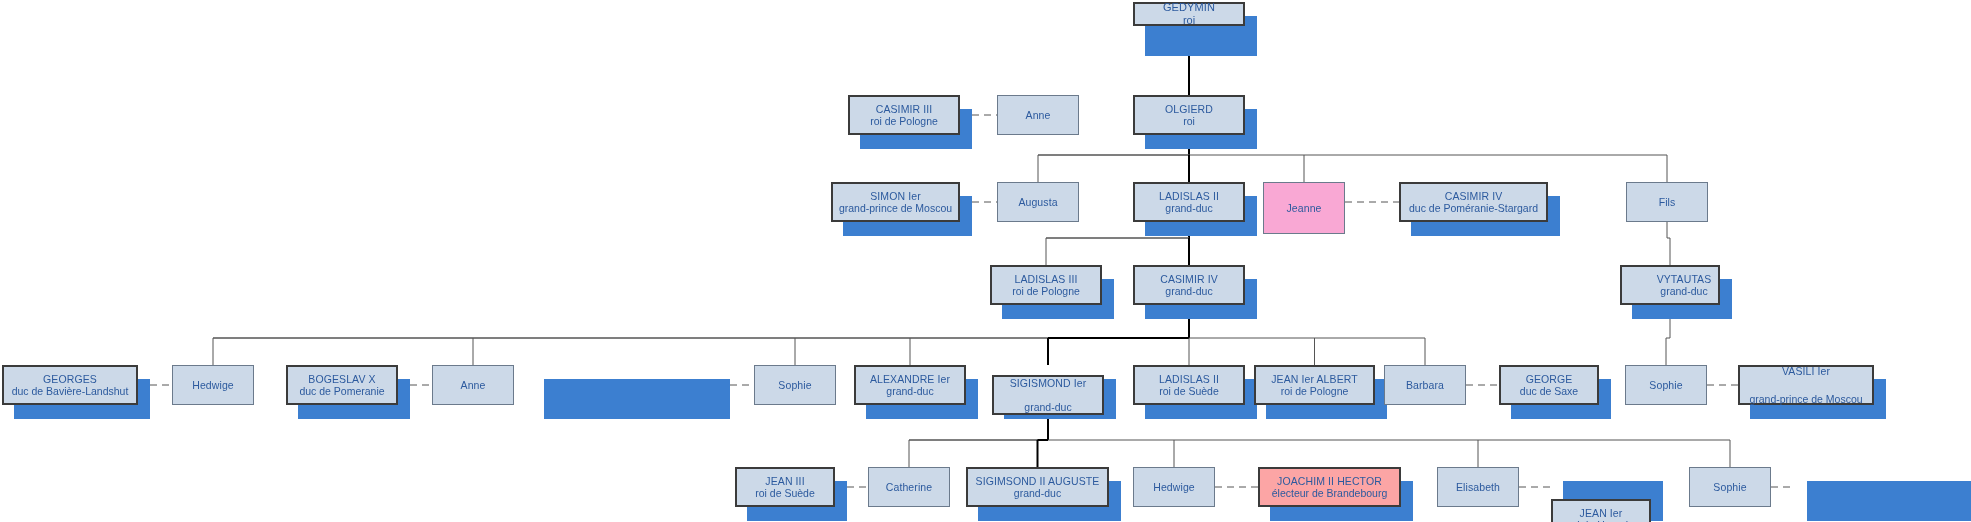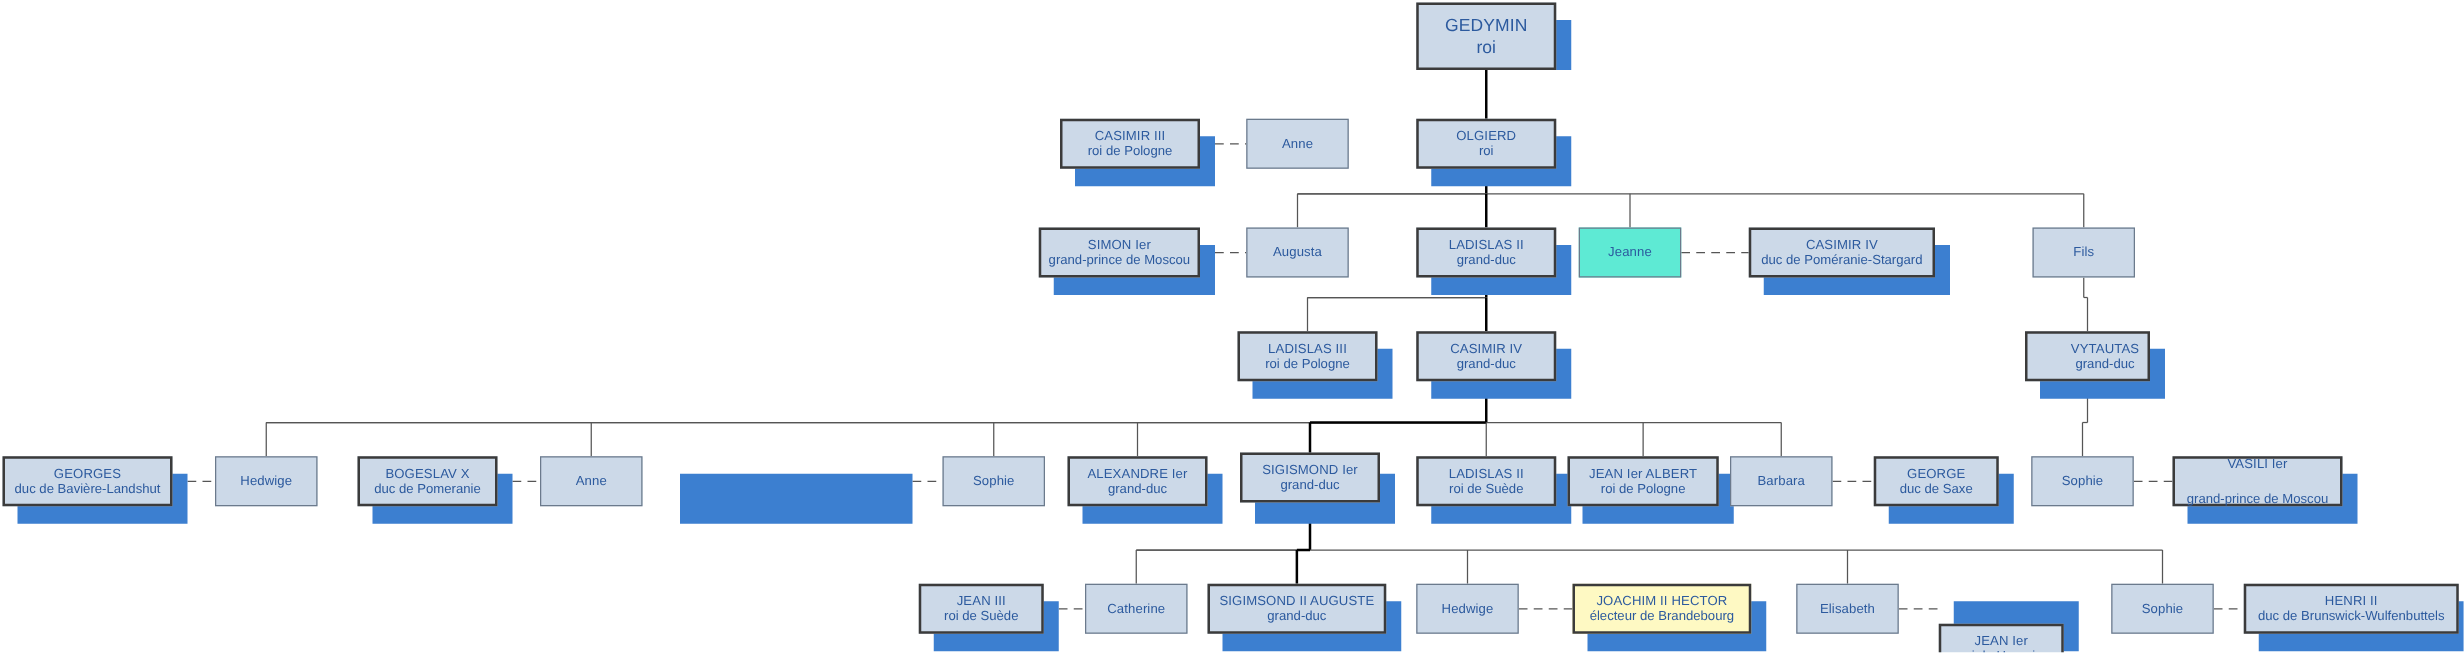--- a/index.html
+++ b/index.html
@@ -72,21 +72,21 @@
       <line x1="909" y1="440" x2="1048" y2="440" stroke="#555555" stroke-width="1"></line>
       <line x1="909" y1="440" x2="1730" y2="440" stroke="#555555" stroke-width="1"></line>
       <line x1="1037.5" y1="440" x2="1048" y2="440" stroke="#000000" stroke-width="2"></line>
       <line x1="909" y1="440" x2="909" y2="467" stroke="#555555" stroke-width="1"></line>
       <line x1="1037.5" y1="440" x2="1037.5" y2="467" stroke="#000000" stroke-width="2"></line>
       <line x1="1174" y1="440" x2="1174" y2="467" stroke="#555555" stroke-width="1"></line>
       <line x1="1478" y1="440" x2="1478" y2="467" stroke="#555555" stroke-width="1"></line>
       <line x1="1730" y1="440" x2="1730" y2="467" stroke="#555555" stroke-width="1"></line>
     </svg>
 <div class="shadow" style="left: 1145px; top: 16px; width: 112px; height: 40px; background: rgb(60, 127, 208);"></div>
-    <div class="node strong" style="left: 1133px; top: 2px; width: 112px; height: 54px; font-size: 14px; background: rgb(204, 217, 232); color: rgb(44, 90, 158); align-items: center;">
+    <div class="node strong" style="left: 1133px; top: 2px; width: 112px; height: 24px; font-size: 11px; background: rgb(204, 217, 232); color: rgb(44, 90, 158); align-items: center;">
       <div class="nm">GEDYMIN</div>
       <div class="ttl">roi</div>
     </div>
     <div class="shadow" style="left: 860px; top: 109px; width: 112px; height: 40px; background: rgb(60, 127, 208);"></div>
     <div class="node strong" style="left: 848px; top: 95px; width: 112px; height: 40px; font-size: 10.5px; background: rgb(204, 217, 232); color: rgb(44, 90, 158);">
       <div class="nm">CASIMIR III</div>
       <div class="ttl">roi de Pologne</div>
     </div>
     <div class="node" style="left: 997px; top: 95px; width: 82px; height: 40px; font-size: 10.5px; background: rgb(204, 217, 232); color: rgb(44, 90, 158); border-color: rgb(107, 122, 140);">
       <div class="nm">Anne</div>
@@ -102,21 +102,21 @@
       <div class="ttl">grand-prince de Moscou</div>
     </div>
     <div class="node" style="left: 997px; top: 182px; width: 82px; height: 40px; font-size: 10.5px; background: rgb(204, 217, 232); color: rgb(44, 90, 158); border-color: rgb(107, 122, 140);">
       <div class="nm">Augusta</div>
     </div>
     <div class="shadow" style="left: 1145px; top: 196px; width: 112px; height: 40px; background: rgb(60, 127, 208);"></div>
     <div class="node strong" style="left: 1133px; top: 182px; width: 112px; height: 40px; font-size: 10.5px; background: rgb(204, 217, 232); color: rgb(44, 90, 158);">
       <div class="nm">LADISLAS II</div>
       <div class="ttl">grand-duc</div>
     </div>
-    <div class="node" style="left: 1263px; top: 182px; width: 82px; height: 40px; font-size: 10.5px; background: #5eead4; color: rgb(44, 90, 158); border-color: rgb(107, 122, 140);">
+    <div class="node" style="left: 1263px; top: 182px; width: 82px; height: 52px; font-size: 10.5px; background: #f9a8d4; color: rgb(44, 90, 158); border-color: rgb(107, 122, 140);">
       <div class="nm">Jeanne</div>
     </div>
     <div class="shadow" style="left: 1411px; top: 196px; width: 149px; height: 40px; background: rgb(60, 127, 208);"></div>
     <div class="node strong" style="left: 1399px; top: 182px; width: 149px; height: 40px; font-size: 10.5px; background: rgb(204, 217, 232); color: rgb(44, 90, 158);">
       <div class="nm">CASIMIR IV</div>
       <div class="ttl">duc de Poméranie-Stargard</div>
     </div>
     <div class="node" style="left: 1626px; top: 182px; width: 82px; height: 40px; font-size: 10.5px; background: rgb(204, 217, 232); color: rgb(44, 90, 158); border-color: rgb(107, 122, 140);">
       <div class="nm">Fils</div>
     </div>
@@ -154,21 +154,21 @@
     <div class="shadow" style="left: 544px; top: 379px; width: 186px; height: 40px; background: rgb(60, 127, 208);"></div>
     <div class="node" style="left: 754px; top: 365px; width: 82px; height: 40px; font-size: 10.5px; background: rgb(204, 217, 232); color: rgb(44, 90, 158); border-color: rgb(107, 122, 140);">
       <div class="nm">Sophie</div>
     </div>
     <div class="shadow" style="left: 866px; top: 379px; width: 112px; height: 40px; background: rgb(60, 127, 208);"></div>
     <div class="node strong" style="left: 854px; top: 365px; width: 112px; height: 40px; font-size: 10.5px; background: rgb(204, 217, 232); color: rgb(44, 90, 158);">
       <div class="nm">ALEXANDRE Ier</div>
       <div class="ttl">grand-duc</div>
     </div>
     <div class="shadow" style="left: 1004px; top: 379px; width: 112px; height: 40px; background: rgb(60, 127, 208);"></div>
-    <div class="node strong" style="left: 992px; top: 362px; width: 112px; height: 40px; font-size: 10.5px; background: rgb(204, 217, 232); color: rgb(44, 90, 158);">
+    <div class="node strong" style="left: 992px; top: 375px; width: 112px; height: 40px; font-size: 10.5px; background: rgb(204, 217, 232); color: rgb(44, 90, 158); justify-content: space-between;">
       <div class="nm">SIGISMOND Ier</div>
       <div class="ttl">grand-duc</div>
     </div>
     <div class="shadow" style="left: 1145px; top: 379px; width: 112px; height: 40px; background: rgb(60, 127, 208);"></div>
     <div class="node strong" style="left: 1133px; top: 365px; width: 112px; height: 40px; font-size: 10.5px; background: rgb(204, 217, 232); color: rgb(44, 90, 158);">
       <div class="nm">LADISLAS II</div>
       <div class="ttl">roi de Suède</div>
     </div>
     <div class="shadow" style="left: 1266px; top: 379px; width: 121px; height: 40px; background: rgb(60, 127, 208);"></div>
     <div class="node strong" style="left: 1254px; top: 365px; width: 121px; height: 40px; font-size: 10.5px; background: rgb(204, 217, 232); color: rgb(44, 90, 158);">
@@ -201,33 +201,29 @@
     </div>
     <div class="shadow" style="left: 978px; top: 481px; width: 143px; height: 40px; background: rgb(60, 127, 208);"></div>
     <div class="node strong" style="left: 966px; top: 467px; width: 143px; height: 40px; font-size: 10.5px; background: rgb(204, 217, 232); color: rgb(44, 90, 158);">
       <div class="nm">SIGIMSOND II AUGUSTE</div>
       <div class="ttl">grand-duc</div>
     </div>
     <div class="node" style="left: 1133px; top: 467px; width: 82px; height: 40px; font-size: 10.5px; background: rgb(204, 217, 232); color: rgb(44, 90, 158); border-color: rgb(107, 122, 140);">
       <div class="nm">Hedwige</div>
     </div>
     <div class="shadow" style="left: 1270px; top: 481px; width: 143px; height: 40px; background: rgb(60, 127, 208);"></div>
-    <div class="node strong" style="left: 1258px; top: 467px; width: 143px; height: 40px; font-size: 10.5px; background: #fef9c3; color: rgb(44, 90, 158);">
+    <div class="node strong" style="left: 1258px; top: 467px; width: 143px; height: 40px; font-size: 10.5px; background: #fca5a5; color: rgb(44, 90, 158);">
       <div class="nm">JOACHIM II HECTOR</div>
       <div class="ttl">électeur de Brandebourg</div>
     </div>
     <div class="node" style="left: 1437px; top: 467px; width: 82px; height: 40px; font-size: 10.5px; background: rgb(204, 217, 232); color: rgb(44, 90, 158); border-color: rgb(107, 122, 140);">
       <div class="nm">Elisabeth</div>
     </div>
     <div class="shadow" style="left: 1563px; top: 481px; width: 100px; height: 40px; background: rgb(60, 127, 208);"></div>
     <div class="node strong" style="left: 1551px; top: 467px; width: 100px; height: 40px; font-size: 10.5px; background: rgb(204, 217, 232); color: rgb(44, 90, 158); margin-top: 32px;">
       <div class="nm">JEAN Ier</div>
       <div class="ttl">roi de Hongrie</div>
     </div>
     <div class="node" style="left: 1689px; top: 467px; width: 82px; height: 40px; font-size: 10.5px; background: rgb(204, 217, 232); color: rgb(44, 90, 158); border-color: rgb(107, 122, 140);">
       <div class="nm">Sophie</div>
     </div>
     <div class="shadow" style="left: 1807px; top: 481px; width: 172px; height: 40px; background: rgb(60, 127, 208);"></div>
-    <div class="node strong" style="left: 1795px; top: 467px; width: 172px; height: 40px; font-size: 10.5px; background: rgb(204, 217, 232); color: rgb(44, 90, 158);">
-      <div class="nm">HENRI II</div>
-      <div class="ttl">duc de Brunswick-Wulfenbuttels</div>
-    </div>
   </div>
 
 </body></html>

